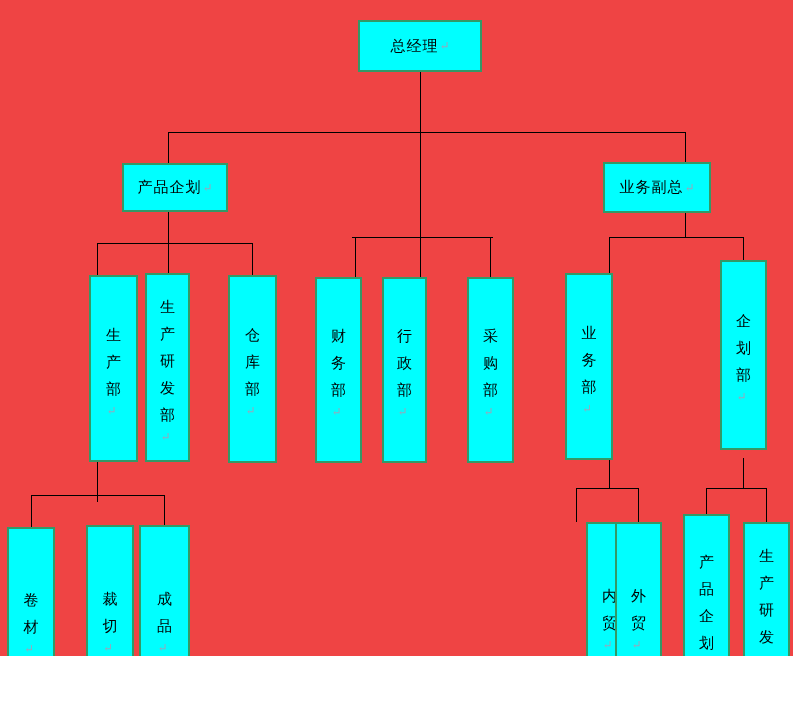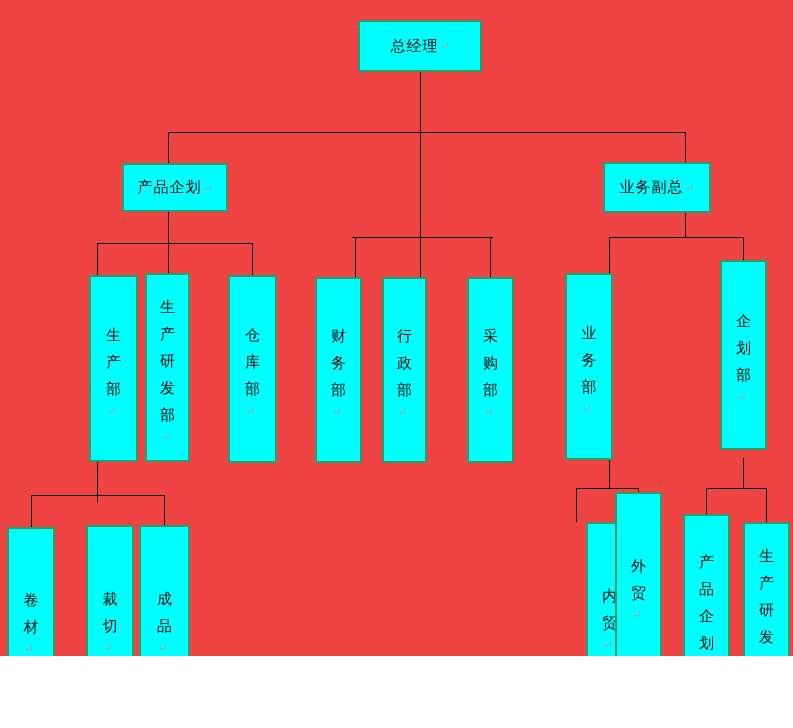--- a/index.html
+++ b/index.html
@@ -143,21 +143,21 @@
     <span class="mark">↵</span>
   </div>
   <div class="node v" style="left:139px;top:525px;width:51px;height:188px">
     <span class="label">成品</span>
     <span class="mark">↵</span>
   </div>
   <div class="node v" style="left:586px;top:522px;width:47px;height:189px">
     <span class="label">内贸</span>
     <span class="mark">↵</span>
   </div>
-  <div class="node v" style="left:615px;top:492px;width:47px;height:188px">
+  <div class="node v" style="left:615px;top:522px;width:47px;height:188px">
     <span class="label">外贸</span>
     <span class="mark">↵</span>
   </div>
   <div class="node v" style="left:683px;top:514px;width:47px;height:190px">
     <span class="label">产品企划</span>
     <span class="mark">↵</span>
   </div>
   <div class="node v" style="left:743px;top:522px;width:47px;height:190px">
     <span class="label">生产研发部</span>
     <span class="mark">↵</span>

